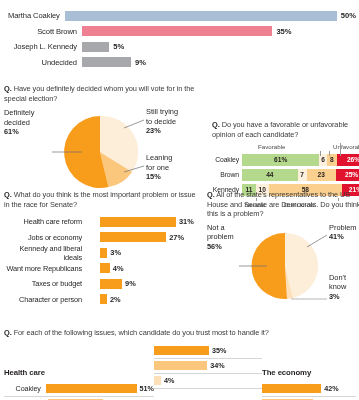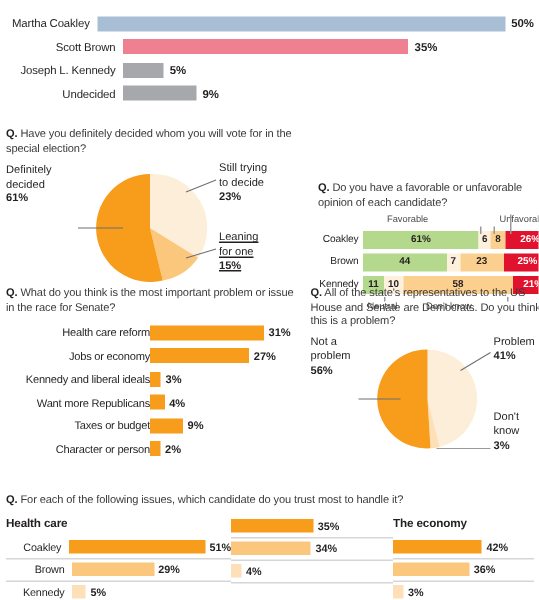--- a/index.html
+++ b/index.html
@@ -59,38 +59,38 @@
   .seg.unf { background: #e0122d; color: #ffffff; }
   .legbot { position: relative; height: 10px; margin-left: 30px; }
   .legbot span { position: absolute; font-size: 6.2px; color: #4a4a4a; white-space: nowrap; }
   .tick { position: absolute; width: 1px; background: #9a9a9a; }
 
   
   #panel-issue { left: 4px; top: 190px; width: 192px; }
   #panel-issue .rows { margin-top: 6px; }
   .irow { display: flex; align-items: center; height: 13px; margin-bottom: 2.5px; }
   .irow .lbl {
-    width: 96px; text-align: right; padding-right: 0;
+    width: 96px; text-align: right; padding-right: 18px;
     font-size: 7.4px; color: #231f20; letter-spacing: -0.15px;
   }
   .irow .bar { height: 10px; background: #f89c1c; }
   .irow .val { font-size: 7.4px; font-weight: bold; margin-left: 3px; }
 
   
   #panel-dems { left: 207px; top: 190px; width: 160px; }
   #panel-dems .pieArea { position: relative; height: 90px; margin-top: 2px; }
 
   
   #panel-trust { left: 4px; top: 328px; width: 352px; }
   .trustGrid { display: flex; margin-top: 6px; }
   .tcol { position: relative; }
   .tcol.c0 { width: 150px; }
   .tcol.c1 { width: 108px; }
   .tcol.c2 { width: 94px; }
-  .thead { font-size: 7.8px; font-weight: bold; margin-bottom: 3px; height: 11px; letter-spacing: -0.1px; }
+  .thead { font-size: 7.8px; font-weight: bold; margin-bottom: 3px; height: 11px; letter-spacing: -0.1px; margin-top: 24px; }
   .trow { display: flex; align-items: center; height: 15px; border-bottom: 1px solid #d6d6d6; }
   .trow .tlbl {
     width: 44px; text-align: right; padding-right: 5px;
     font-size: 7.2px; color: #231f20; letter-spacing: -0.1px;
   }
   .tcol.c1 .trow .tlbl, .tcol.c2 .trow .tlbl { width: 0; padding: 0; }
   .trow .bar { height: 9px; }
   .trow .val { font-size: 7.2px; font-weight: bold; margin-left: 3px; }
 </style>
 </head>
@@ -151,21 +151,21 @@
       <div class="pielbl" style="left:0px; top:2px;">
         <span>Definitely</span><br>
         <span>decided</span>
         <span class="pct">61%</span>
       </div>
       <div class="pielbl" style="left:142px; top:1px;">
         <span>Still trying</span><br>
         <span>to decide</span>
         <span class="pct">23%</span>
       </div>
-      <div class="pielbl" style="left:142px; top:47px;text-decoration:underline;">
+      <div class="pielbl" style="left:142px; top:47px;">
         <span>Leaning</span><br>
         <span>for one</span>
         <span class="pct">15%</span>
       </div>
     </div>
   </div>
 
   <div class="panel" id="panel-fav">
     <div class="q">
       <b>Q.</b>

